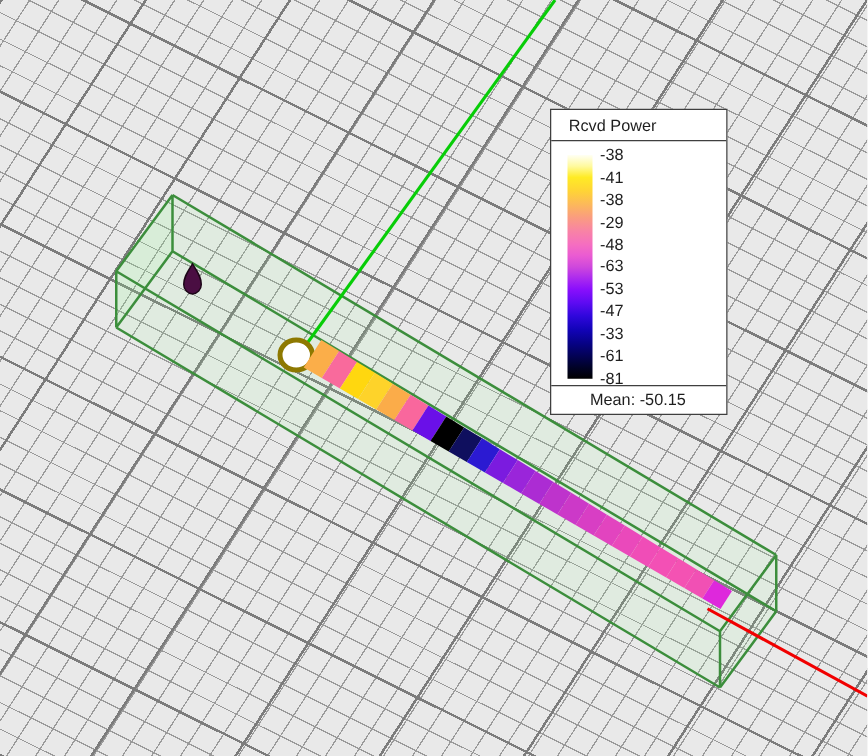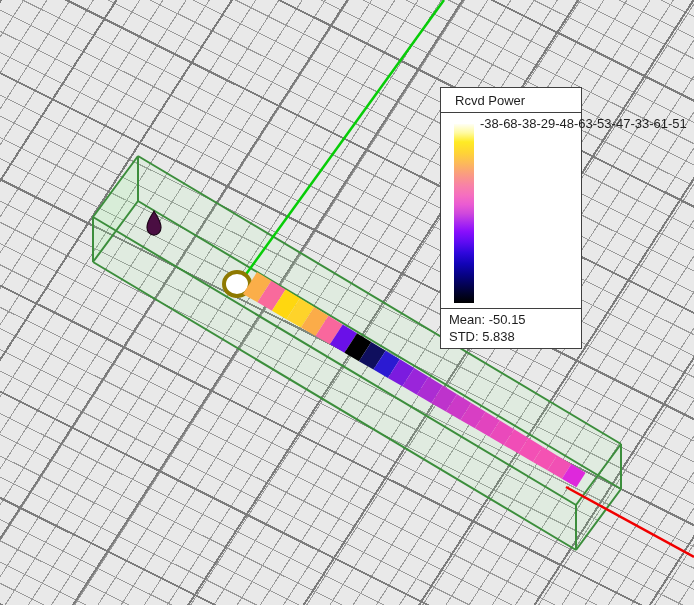--- a/index.html
+++ b/index.html
@@ -26,24 +26,24 @@
     color:#1E1E1E;font-size:13px;box-sizing:border-box;
   }
   .legend-row{
     height:25px;box-sizing:border-box;border-bottom:1px solid #3F3F3F;
     display:flex;align-items:center;padding-left:14px;
   }
   #colorbar-section{position:relative;height:196px;border-bottom:1px solid #3F3F3F;box-sizing:border-box;}
   #colorbar{position:absolute;left:13px;top:11px;width:20px;height:179px;}
   #colorbar-ticks{
     position:absolute;left:39px;top:3px;height:195px;width:50px;
-    display:flex;flex-direction:row;justify-content:space-between;
+    display:flex;flex-direction:column;justify-content:space-between;
   }
   .tick-label{height:16px;line-height:16px;font-size:13px;color:#1E1E1E;}
-  #stats-section{padding:2px 6px 3px 8px;line-height:17px;font-size:13px;}
+  #stats-section{padding:2px 6px 3px 31px;line-height:17px;font-size:13px;}
 </style>
 </head>
 <body>
 
 <div id="stage">
 
   <div id="ground-grid"></div>
 
   <svg id="scene-svg" width="694" height="605" viewBox="0 0 694 605">
 
@@ -93,31 +93,30 @@
   </svg>
 
   <div id="legend">
     <div class="legend-row">
       <span>Rcvd Power</span>
     </div>
     <div id="colorbar-section">
       <div id="colorbar" style="background: linear-gradient(rgb(255, 255, 244) 0%, rgb(255, 250, 158) 5%, rgb(255, 235, 37) 10%, rgb(255, 212, 53) 16%, rgb(252, 185, 90) 22%, rgb(250, 156, 128) 28%, rgb(248, 131, 165) 34%, rgb(245, 110, 192) 40%, rgb(234, 91, 210) 45%, rgb(207, 72, 220) 50%, rgb(172, 43, 238) 55%, rgb(138, 15, 252) 60%, rgb(94, 11, 242) 66%, rgb(47, 7, 220) 72%, rgb(18, 3, 184) 78%, rgb(7, 2, 135) 84%, rgb(3, 2, 83) 90%, rgb(1, 2, 39) 95%, rgb(0, 0, 0) 100%);"></div>
       <div id="colorbar-ticks">
           <div class="tick-label">-38</div>
-          <div class="tick-label">-68</div>
+          <div class="tick-label">-41</div>
           <div class="tick-label">-38</div>
           <div class="tick-label">-29</div>
           <div class="tick-label">-48</div>
           <div class="tick-label">-63</div>
           <div class="tick-label">-53</div>
           <div class="tick-label">-47</div>
           <div class="tick-label">-33</div>
           <div class="tick-label">-61</div>
-          <div class="tick-label">-51</div>
+          <div class="tick-label">-81</div>
         </div>
     </div>
     <div id="stats-section">
       <div>Mean: -50.15</div>
-      <div>STD: 5.838</div>
     </div>
   </div>
 
 </div>
 
 </body></html>

